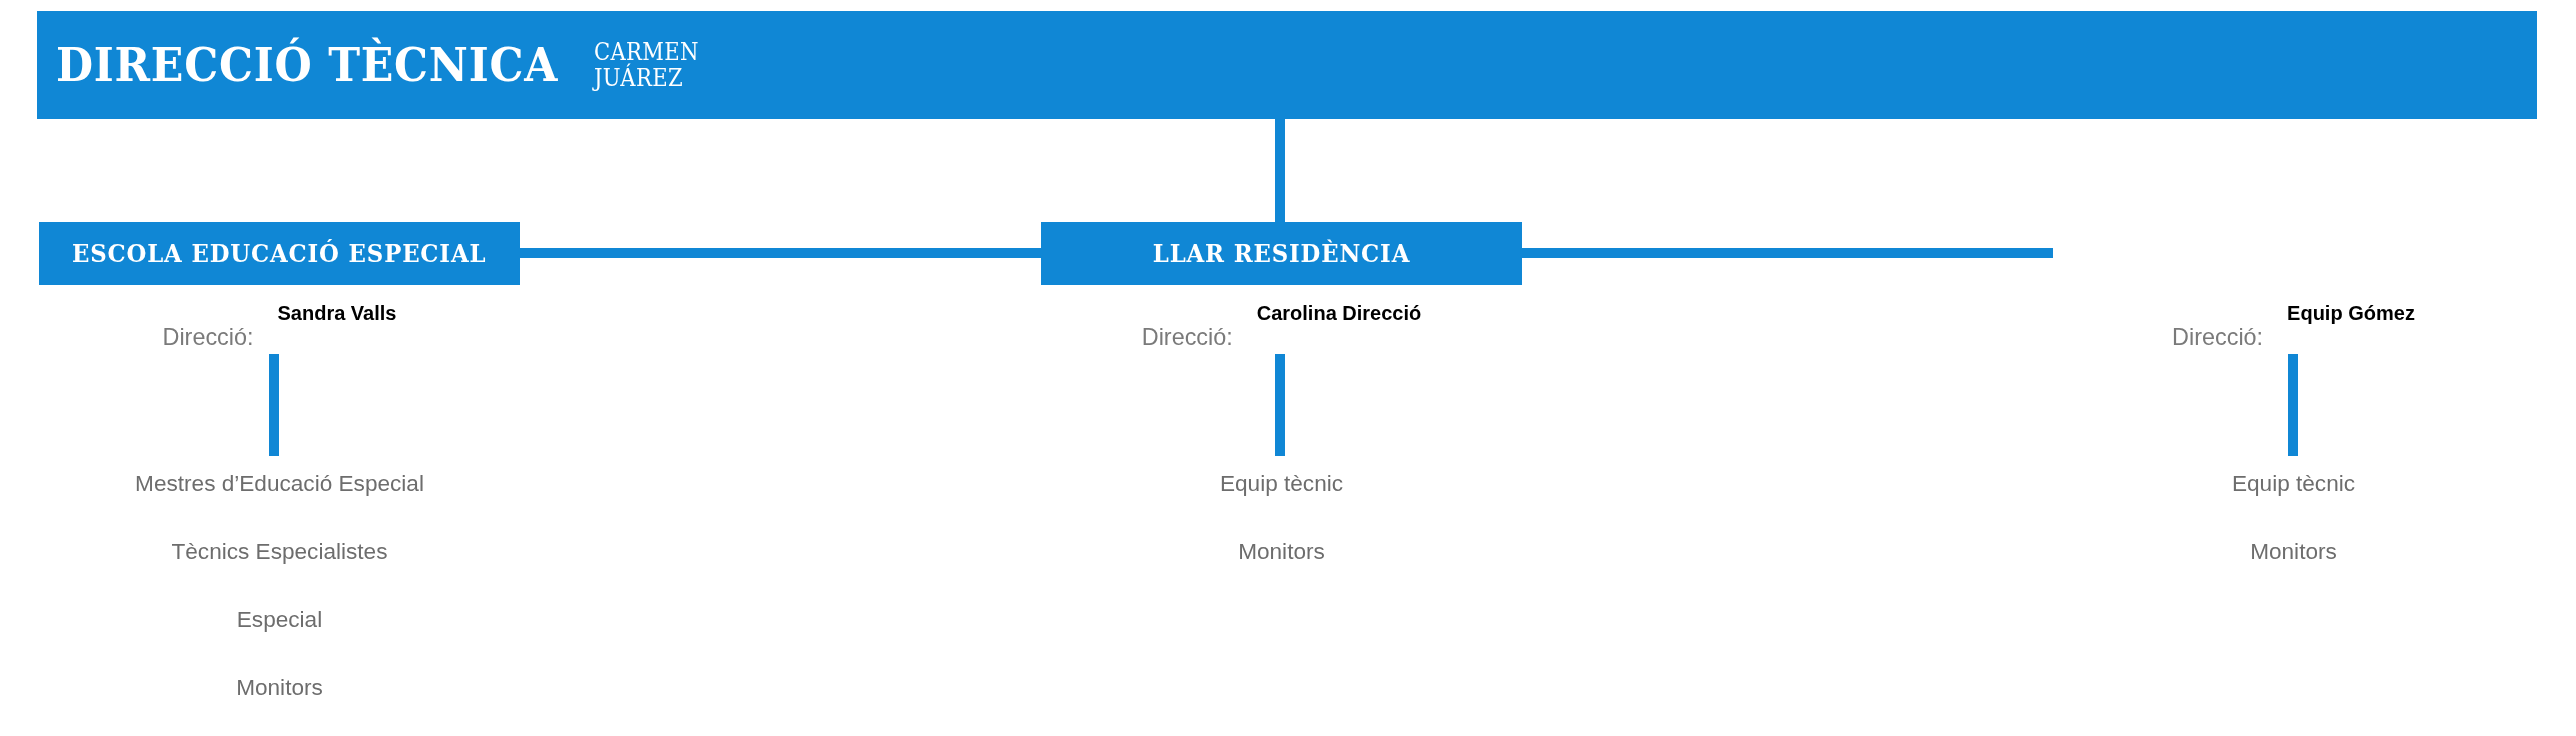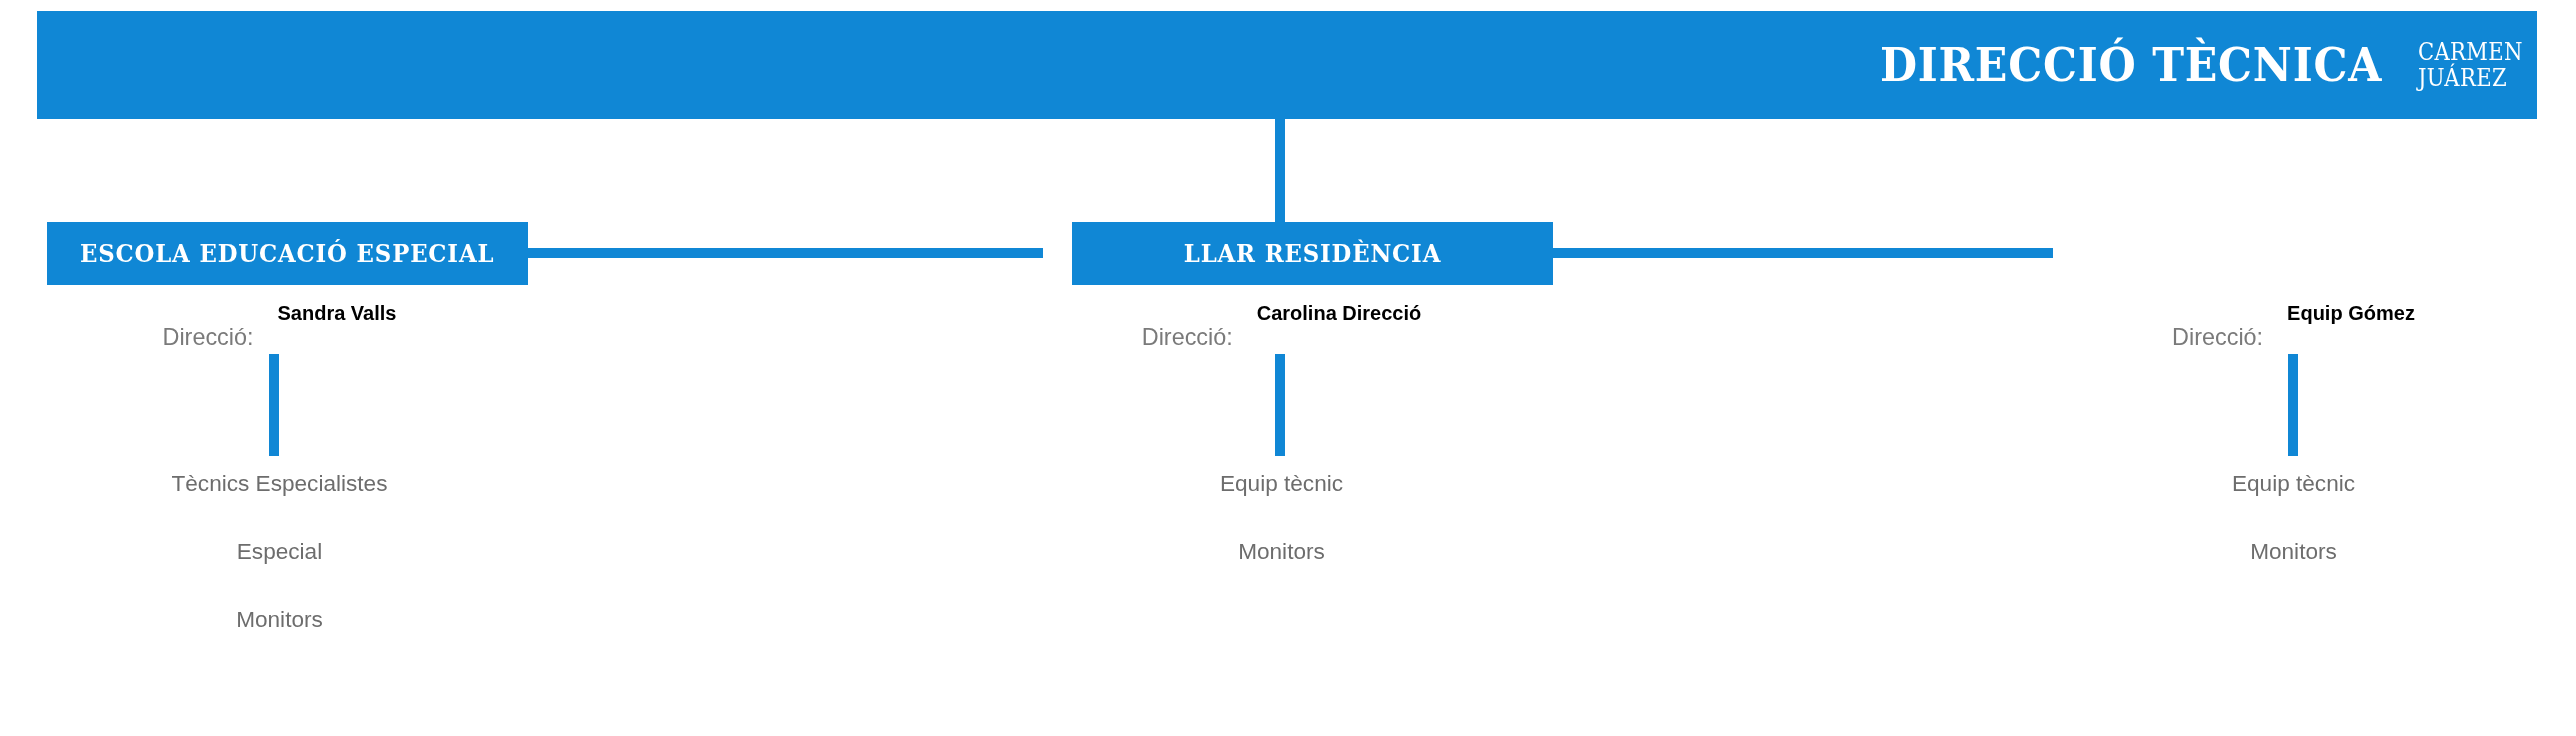--- a/index.html
+++ b/index.html
@@ -23,21 +23,21 @@
   
   .root-bar {
     position: absolute;
     left: 37px;
     top: 11px;
     width: 2500px;
     height: 108px;
     background: #1087d5;
     display: flex;
     align-items: center;
-    justify-content: flex-end;
+    justify-content: flex-start;
   }
   .root-inner {
     display: flex;
     align-items: center;
     justify-content: center;
     gap: 17px;
   }
   .root-title {
     font-family: "DejaVu Serif", "Liberation Serif", serif;
     font-weight: 700;
@@ -77,21 +77,20 @@
 
   
   .branch-box {
     position: absolute;
     top: 222px;
     height: 63px;
     background: #1087d5;
     display: flex;
     align-items: center;
     justify-content: center;
-    margin-left: 8px;
   }
   .branch-box-label {
     font-family: "DejaVu Serif", "Liberation Serif", serif;
     font-weight: 700;
     font-size: 24px;
     letter-spacing: 0.9px;
     color: #ffffff;
     white-space: nowrap;
     line-height: 1;
     transform: scaleX(0.95);
@@ -164,26 +163,27 @@
 
   <div class="branch-box" style="left:39px; width:481px;">
     <span class="branch-box-label">ESCOLA EDUCACIÓ ESPECIAL</span>
   </div>
   <div class="director-line" style="left:39px; width:481px;">
     <span class="director-label">Direcció:</span>
     <span class="director-name">Sandra Valls</span>
   </div>
   <div class="v-line" style="left:269px; top:354px; height:102px;"></div>
   <div class="leaf-list" style="left:39px; width:481px;">
+    <div class="leaf-item">Mestres d’Educació Especial</div>
     <div class="leaf-item">Tècnics Especialistes</div>
     <div class="leaf-item">Especial</div>
     <div class="leaf-item">Monitors</div>
   </div>
 
-  <div class="branch-box" style="left:1064px; width:481px;">
+  <div class="branch-box" style="left:1041px; width:481px;">
     <span class="branch-box-label">LLAR RESIDÈNCIA</span>
   </div>
   <div class="director-line" style="left:1041px; width:481px;">
     <span class="director-label">Direcció:</span>
     <span class="director-name">Carolina Direcció</span>
   </div>
   <div class="v-line" style="left:1275px; top:354px; height:102px;"></div>
   <div class="leaf-list" style="left:1041px; width:481px;">
     <div class="leaf-item">Equip tècnic</div>
     <div class="leaf-item">Monitors</div>

